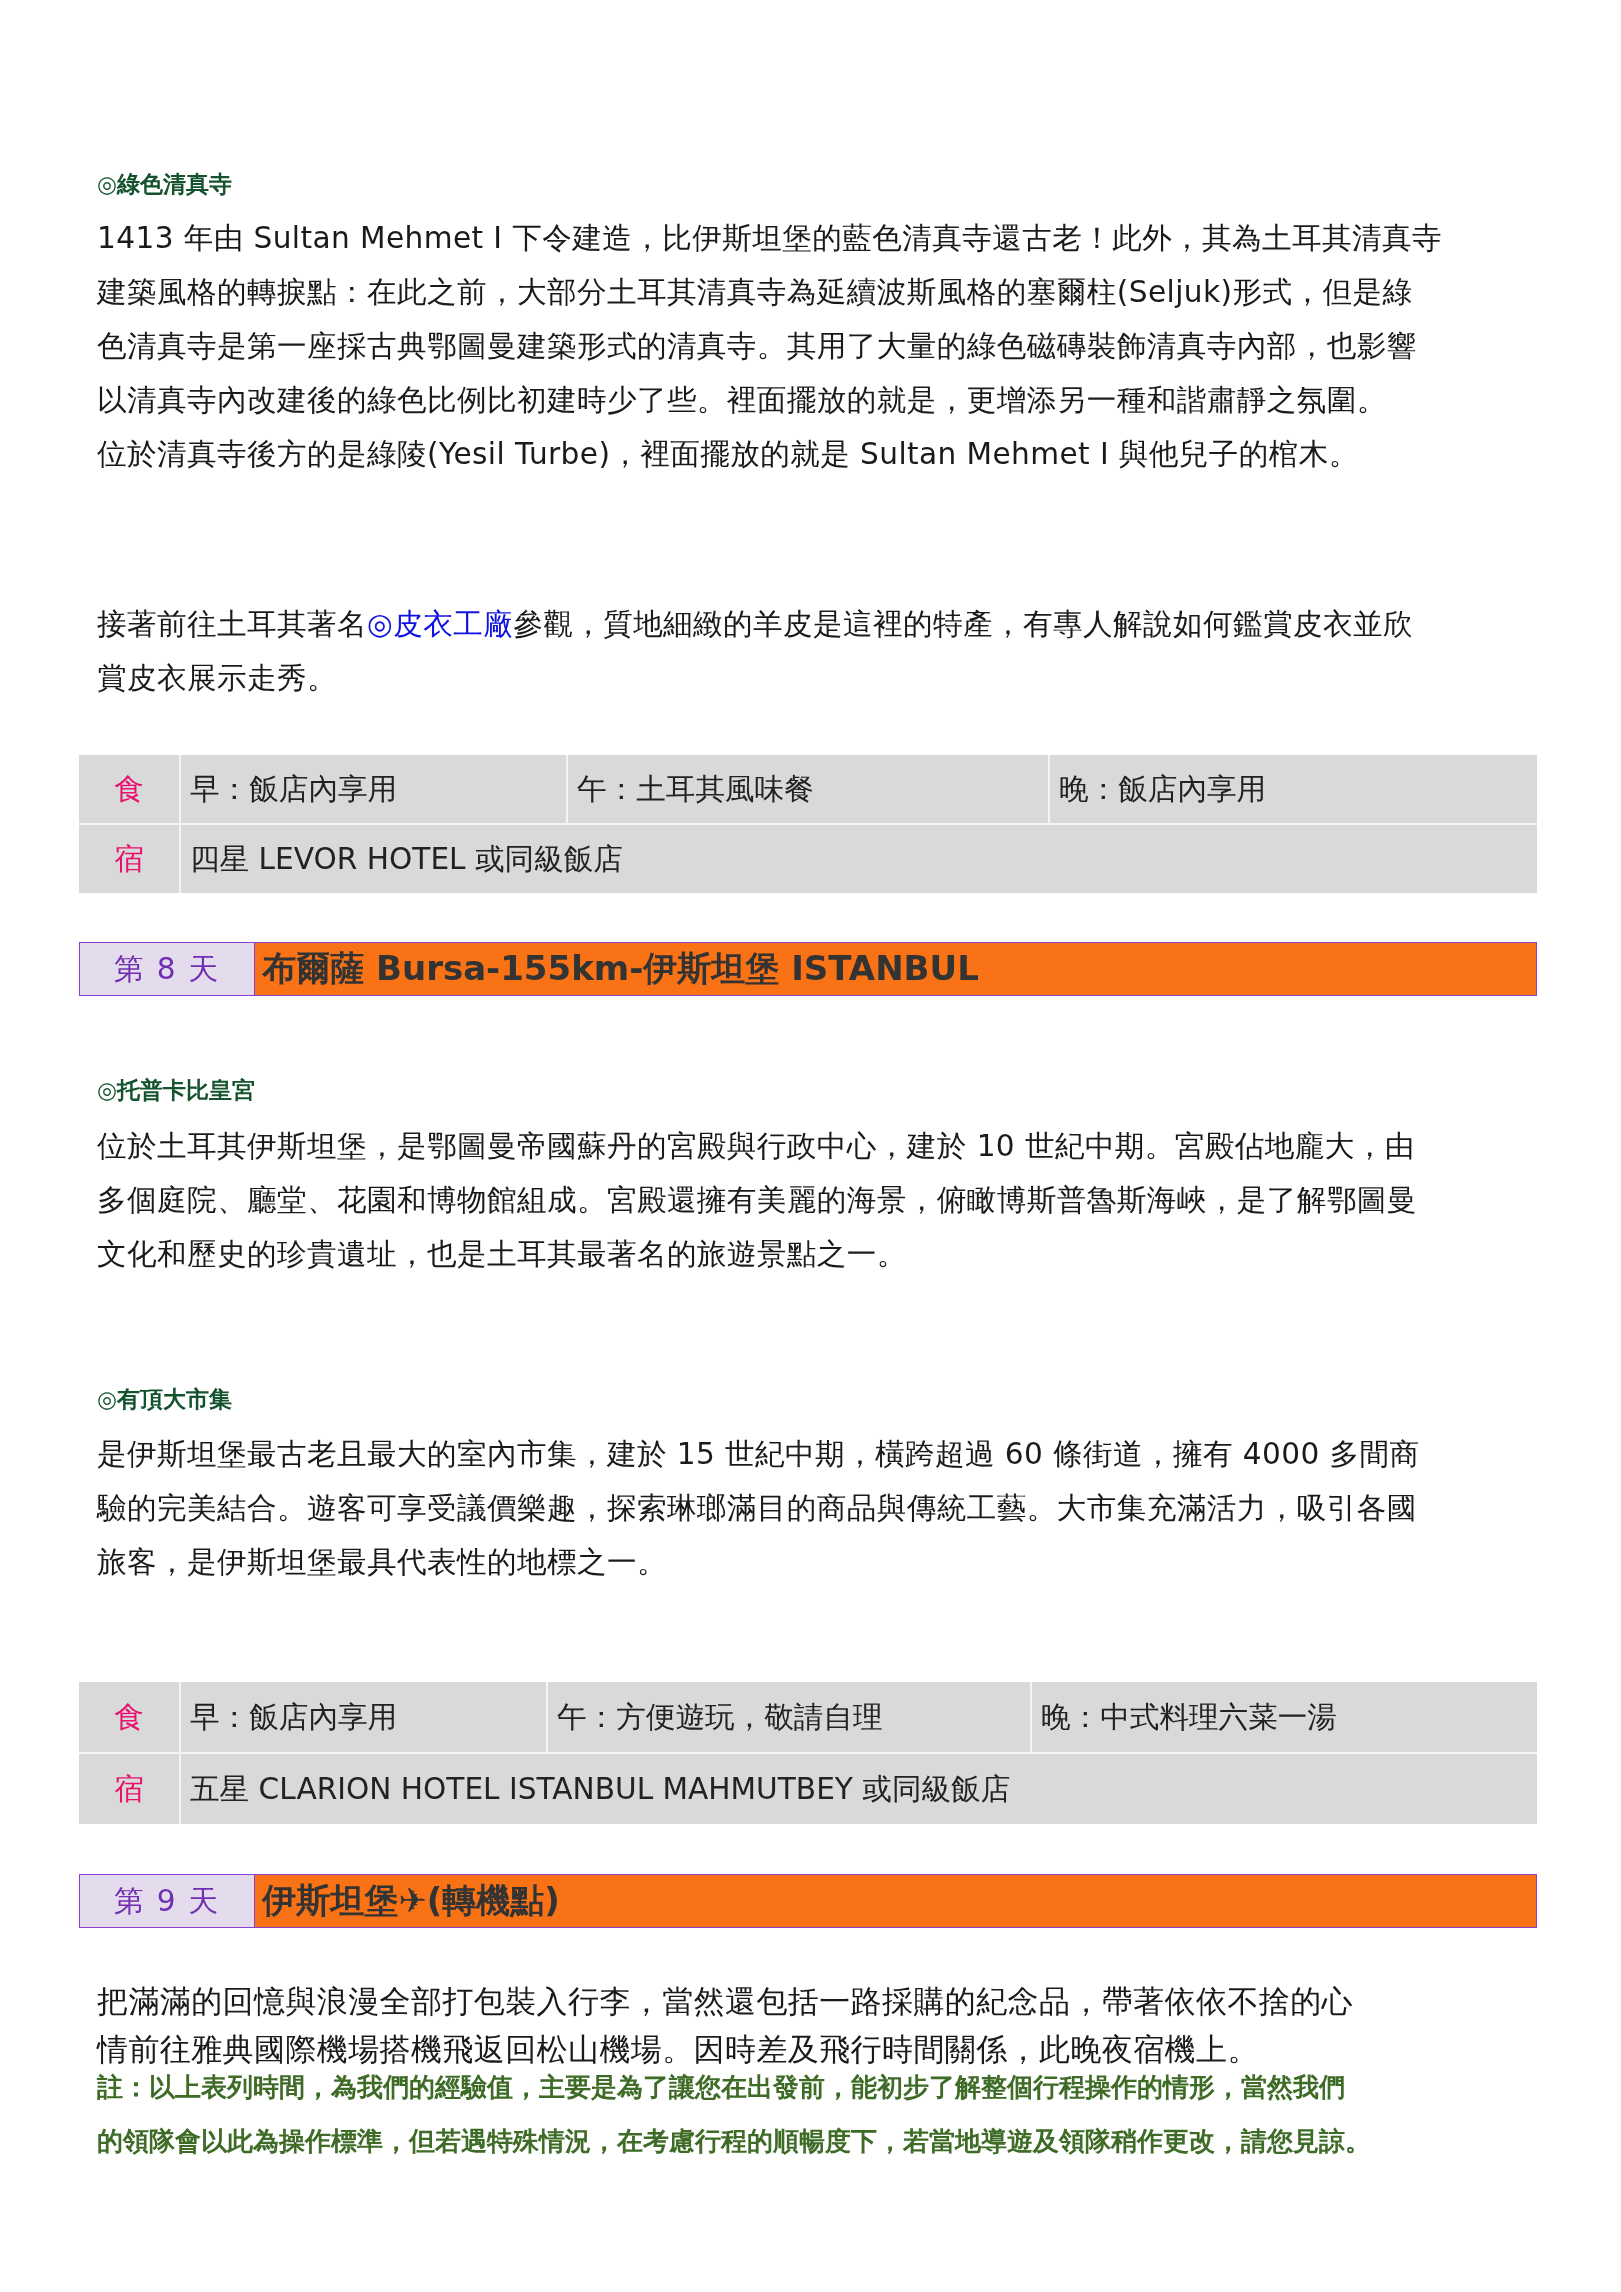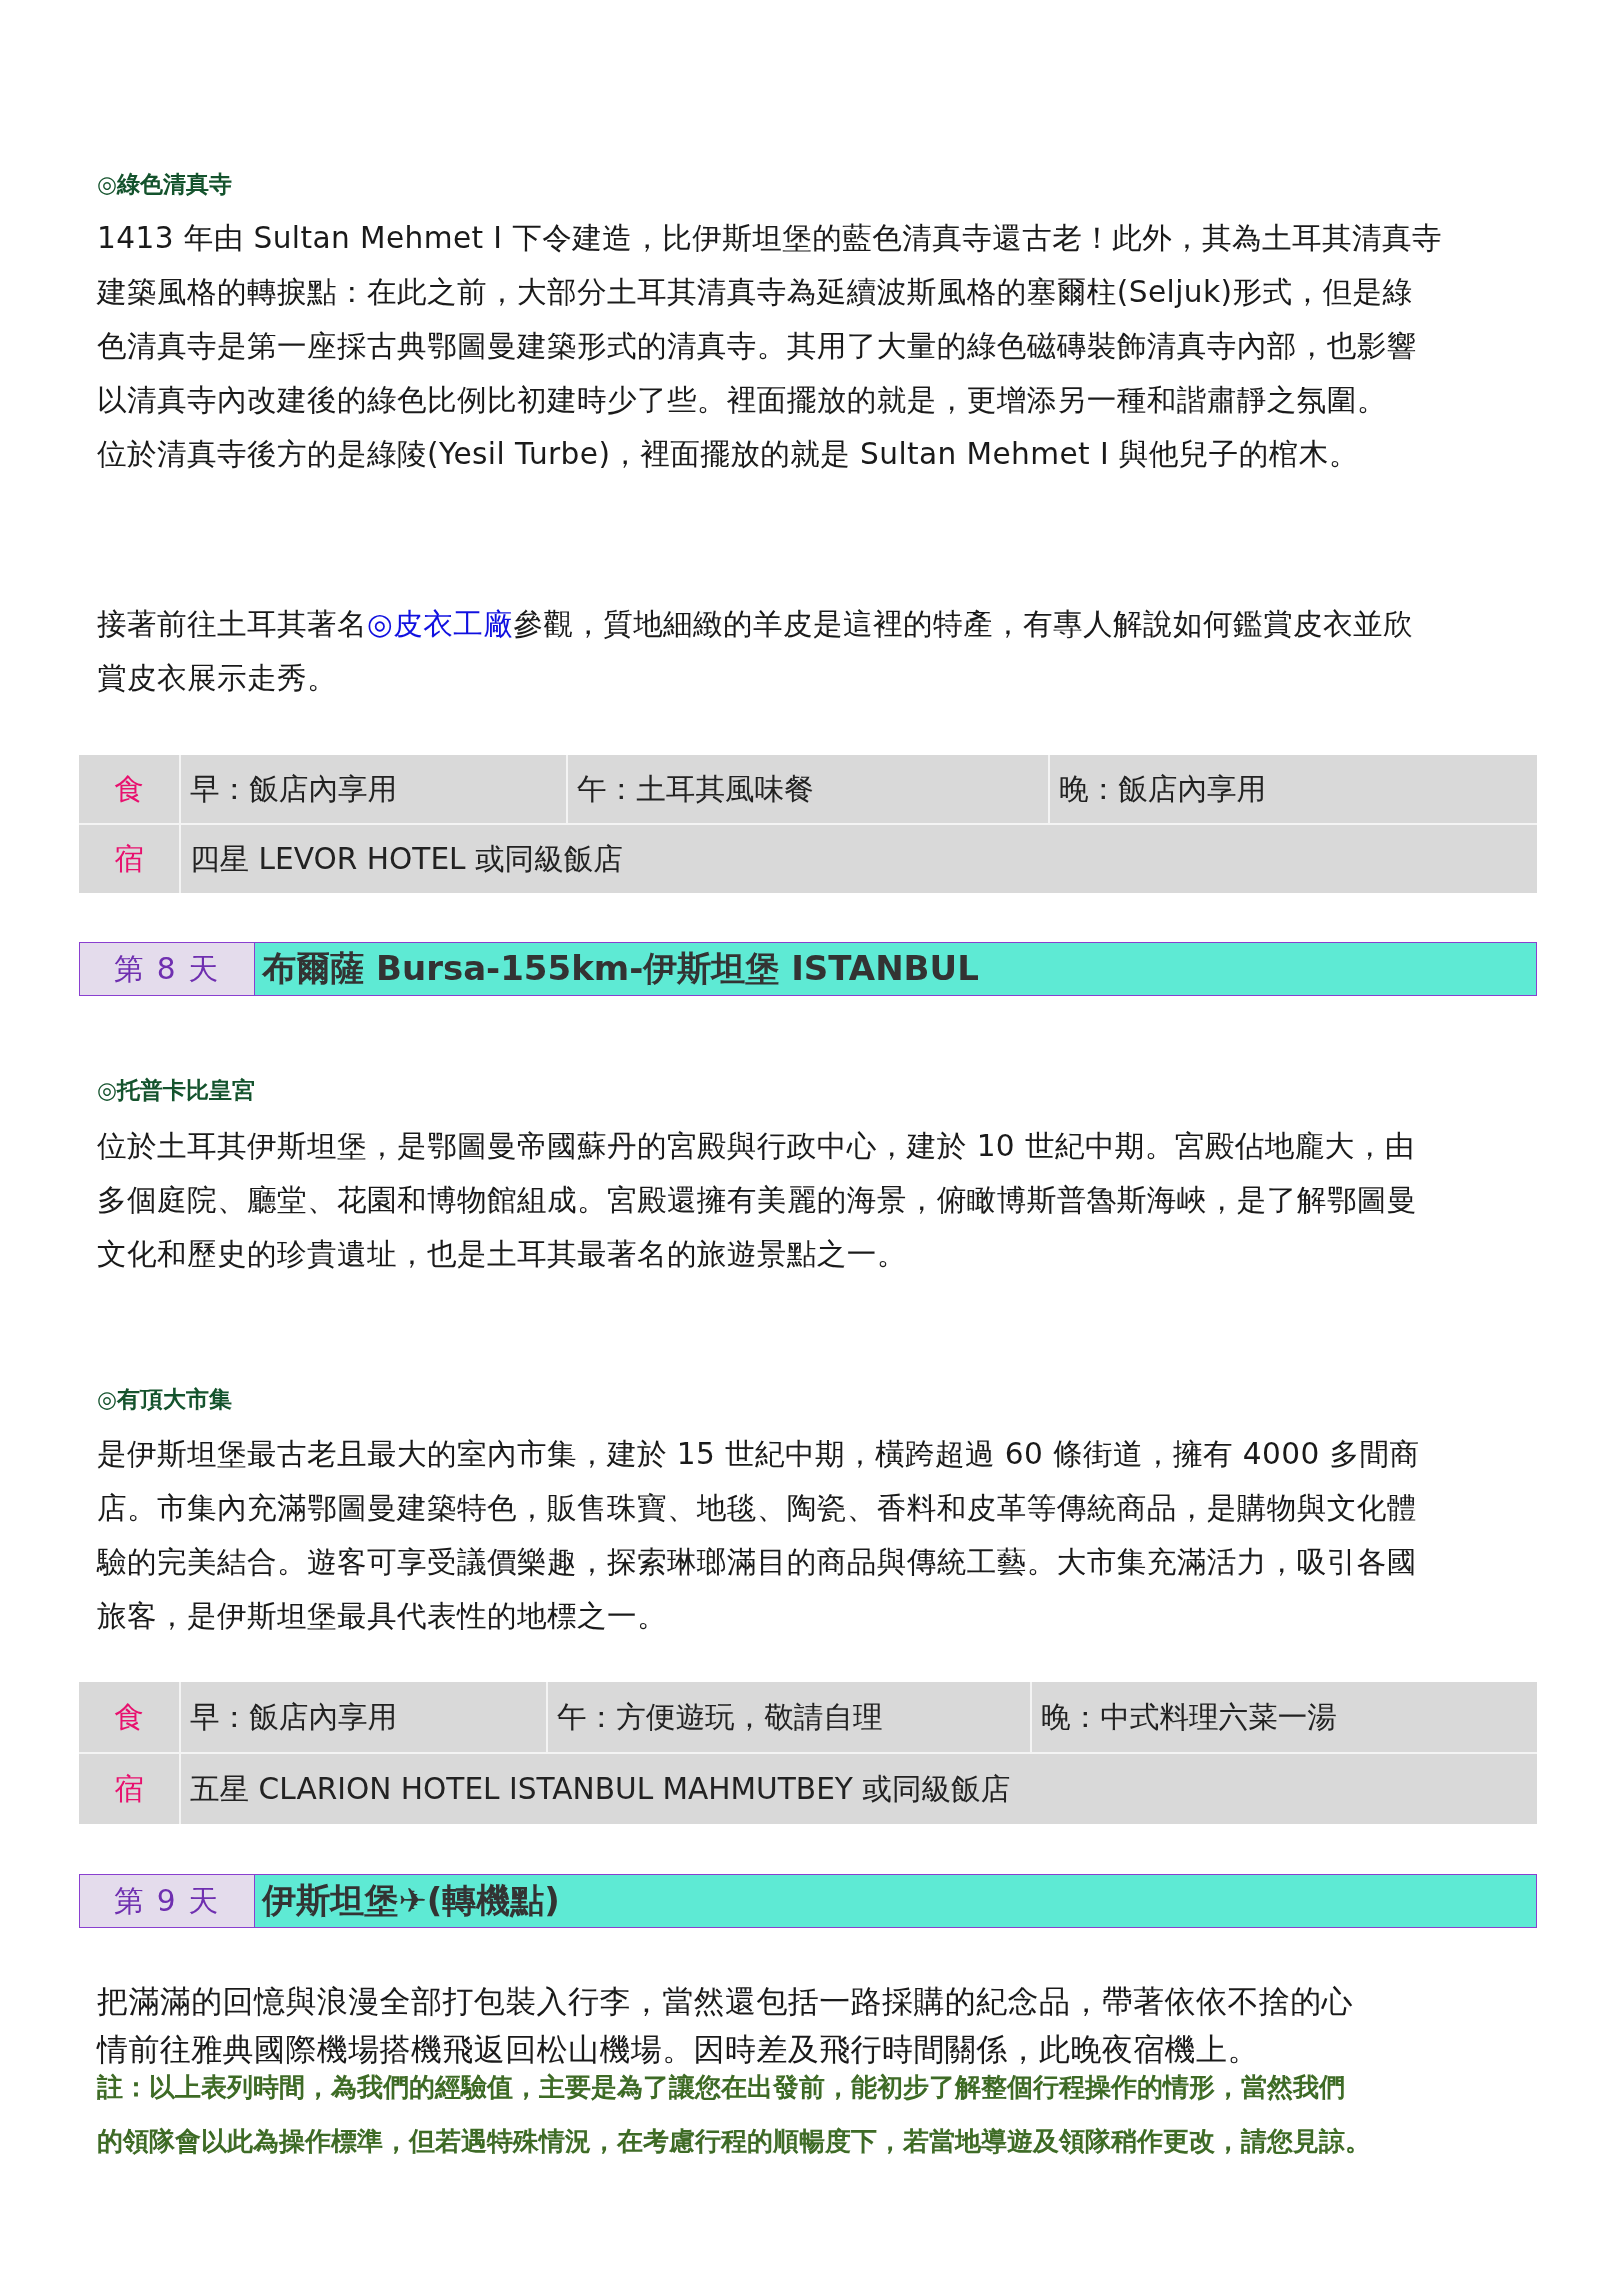--- a/index.html
+++ b/index.html
@@ -11,21 +11,21 @@
   .para p { margin: 0; white-space: nowrap; }
   .inline-hl { color: #1010e0; font-weight: normal; }
   .meal-table { position: absolute; left: 79px; width: 1458px; background: #d9d9d9; }
   .meal-row { display: flex; border-bottom: 2.7px solid #f4f4f4; }
   .meal-row:last-child { border-bottom: none; }
   .meal-cell { border-left: 2.7px solid #f4f4f4; font-size: 29.6px; display: flex; align-items: center;
                padding-left: 9px; box-sizing: border-box; color: #222; }
   .meal-cell:first-child { border-left: none; }
   .meal-key { color: #e8106e; justify-content: center; padding-left: 0; width: 100px; }
   .day-header { position: absolute; left: 79px; width: 1458px; height: 54px; border: 1.8px solid #8a3fd0;
-                box-sizing: border-box; display: flex; background: #5eead4; }
+                box-sizing: border-box; display: flex; background: #f97316; }
   .day-label { width: 174px; background: #e4dcec; color: #6f2fb0; font-size: 29.6px; display: flex;
                align-items: center; justify-content: center; border-right: 1.8px solid #8a3fd0; letter-spacing: 1.8px; }
   .day-title { font-size: 34px; font-weight: bold; color: #333; display: flex; align-items: center; padding-left: 7.2px; }
   .note { color: #3e6b26; font-weight: bold; font-size: 26px; line-height: 54px; }
   .note p { margin: 0; white-space: nowrap; }
 </style>
 </head>
 <body>
 
 <div class="abs sec-title" style="left:97px; top:166px;">◎綠色清真寺</div>
@@ -63,21 +63,20 @@
 <div class="abs sec-title" style="left:97px; top:1072px;">◎托普卡比皇宮</div>
 <div class="abs para" style="left:97px; top:1119px;">
   <p>位於土耳其伊斯坦堡，是鄂圖曼帝國蘇丹的宮殿與行政中心，建於 10 世紀中期。宮殿佔地龐大，由</p>
   <p>多個庭院、廳堂、花園和博物館組成。宮殿還擁有美麗的海景，俯瞰博斯普魯斯海峽，是了解鄂圖曼</p>
   <p>文化和歷史的珍貴遺址，也是土耳其最著名的旅遊景點之一。</p>
 </div>
 
 <div class="abs sec-title" style="left:97px; top:1381px;">◎有頂大市集</div>
 <div class="abs para" style="left:97px; top:1427px;">
   <p>是伊斯坦堡最古老且最大的室內市集，建於 15 世紀中期，橫跨超過 60 條街道，擁有 4000 多間商</p>
-  <p>店。市集內充滿鄂圖曼建築特色，販售珠寶、地毯、陶瓷、香料和皮革等傳統商品，是購物與文化體</p>
   <p>驗的完美結合。遊客可享受議價樂趣，探索琳瑯滿目的商品與傳統工藝。大市集充滿活力，吸引各國</p>
   <p>旅客，是伊斯坦堡最具代表性的地標之一。</p>
 </div>
 
 <div class="meal-table" style="top:1682px;">
   <div class="meal-row" style="height:70px;">
     <div class="meal-cell meal-key">食</div>
     <div class="meal-cell" style="width:367px;">早：飯店內享用</div>
     <div class="meal-cell" style="width:484px;">午：方便遊玩，敬請自理</div>
     <div class="meal-cell" style="flex:1;">晚：中式料理六菜一湯</div>

